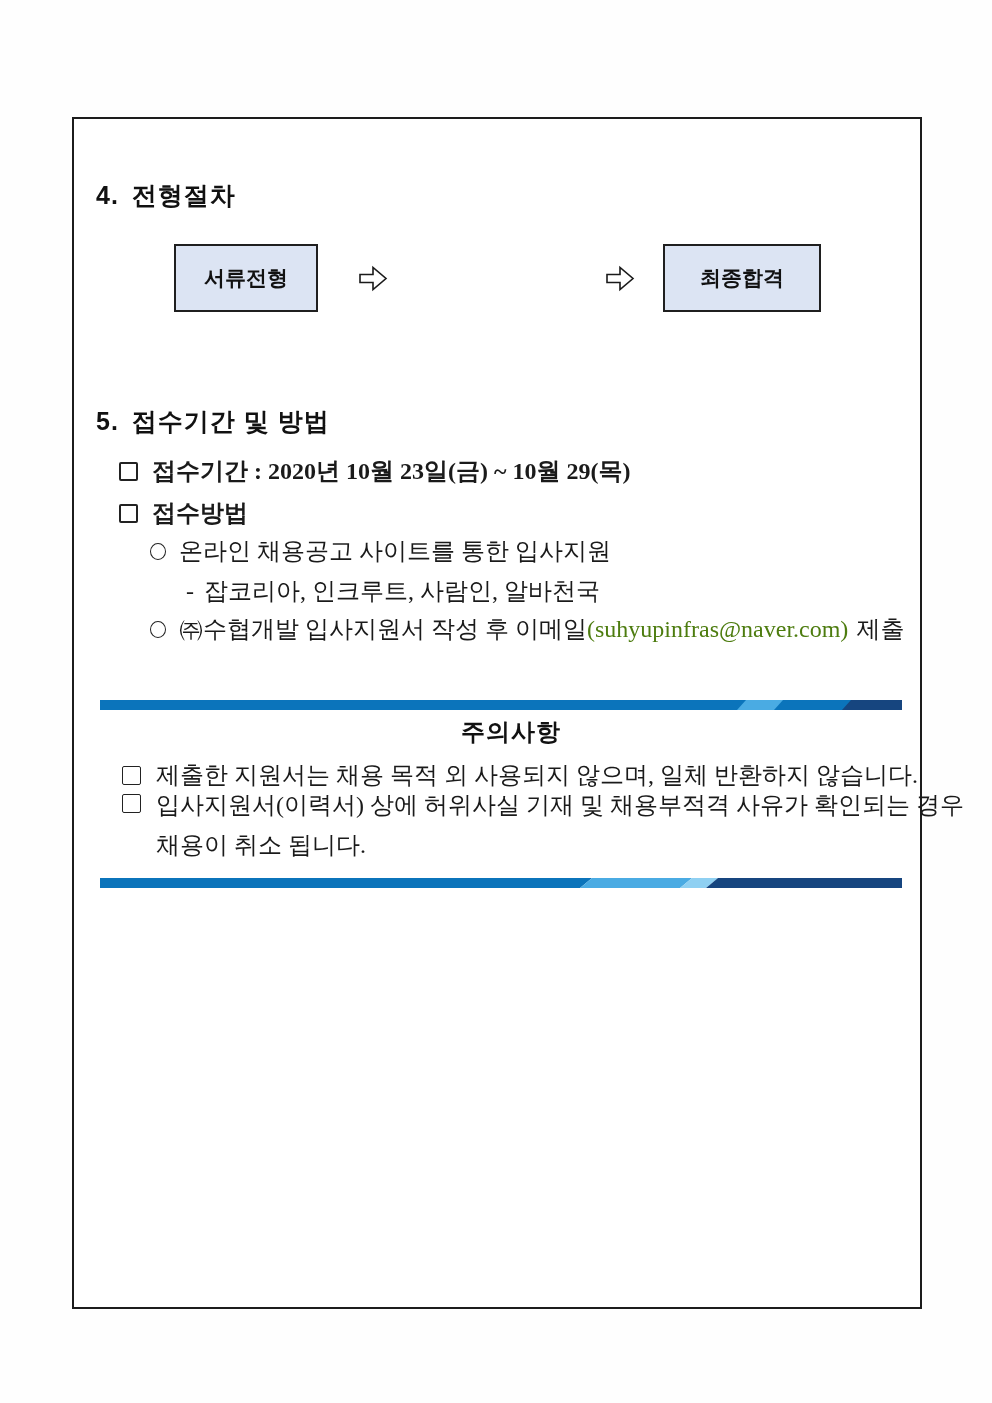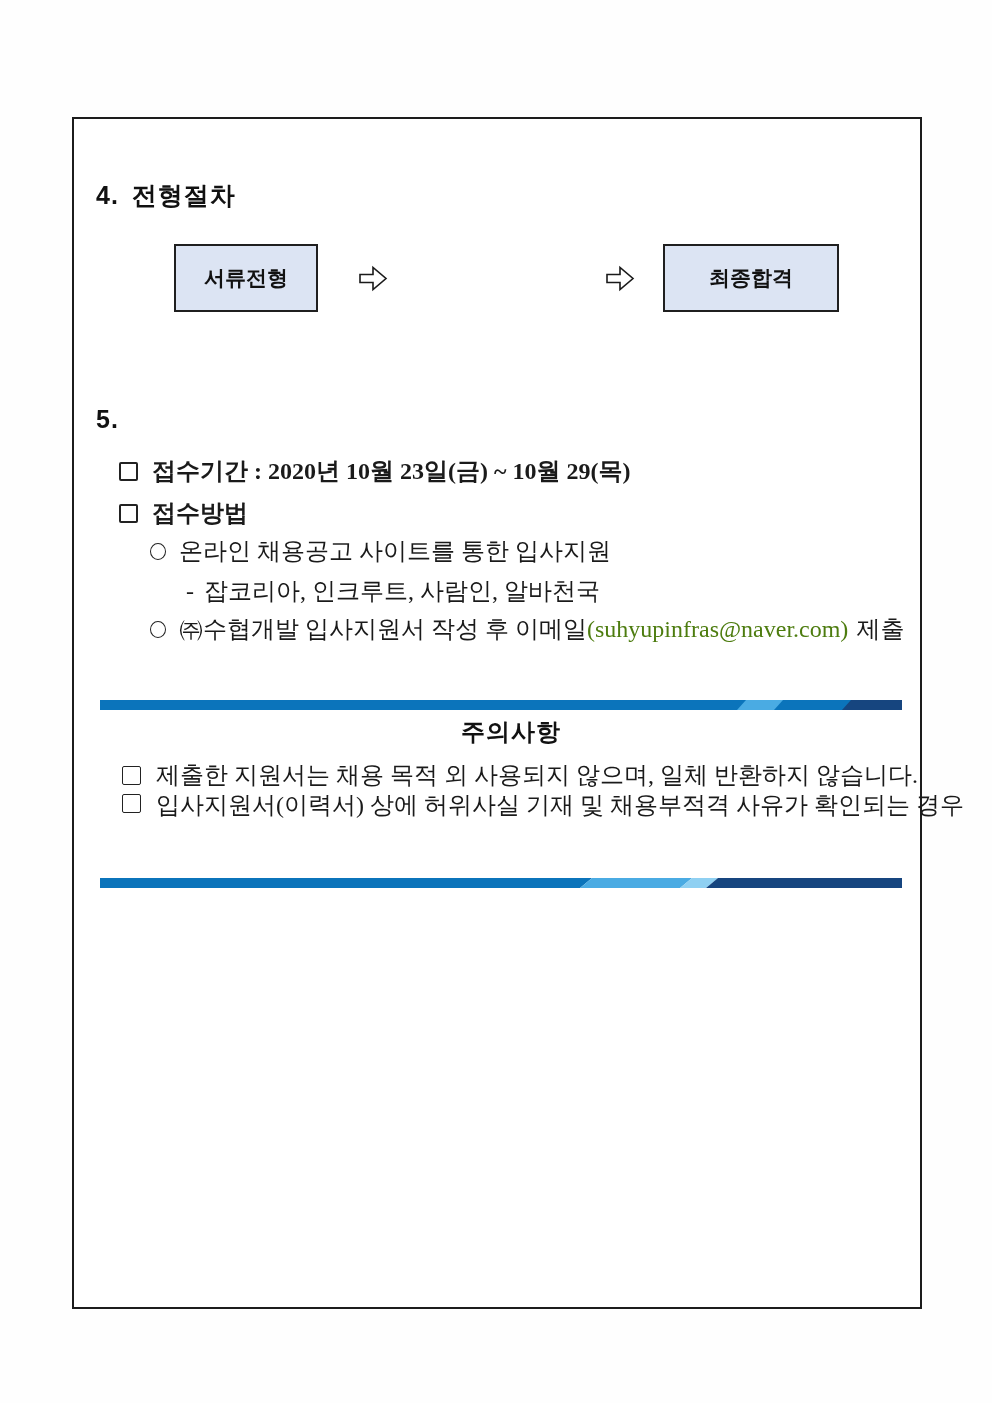--- a/index.html
+++ b/index.html
@@ -24,21 +24,21 @@
   .flow-box {
     position:absolute; top:125px; height:68px;
     background:#dce4f3; border:2px solid #1f1f1f;
     display:flex; flex-direction:column; align-items:center; justify-content:center;
     font-family:"Liberation Sans", sans-serif; font-weight:700;
     font-size:21px; line-height:1.22; text-align:center; color:#111;
   }
   .flow-box span:empty { display:none; }
   .fb1 { left:100px; width:144px; }
   .fb2 { left:342px; width:162px; }
-  .fb3 { left:589px; width:176px; }
+  .fb3 { left:589px; width:158px; }
   .flow-arrow { position:absolute; top:144px; width:32px; height:31px; }
   .fa1 { left:283px; }
   .fa2 { left:530px; }
 
   .doc-line {
     position:absolute; display:flex; align-items:center;
     font-size:24px; white-space:nowrap;
   }
   .bold-line { font-weight:700; }
   .checkbox {
@@ -97,20 +97,21 @@
     <svg class="flow-arrow fa2" viewBox="0 0 32 31">
       <path d="M3 11.5 H16 V4.5 L29 15.5 L16 26.5 V19.5 H3 Z" fill="#ffffff" stroke="#1a1a1a" stroke-width="1.6" stroke-linejoin="miter"></path>
     </svg>
     <div class="flow-box fb3">
       <span>최종합격</span>
 
     </div>
 
     <div class="section-heading h5">
       <span>5.</span>
+      <span>접수기간 및 방법</span>
     </div>
 
     <div class="doc-line bold-line l1">
       <span class="checkbox"></span>
       <span>접수기간 : 2020년 10월 23일(금) ~ 10월 29(목)</span>
     </div>
     <div class="doc-line bold-line l2">
       <span class="checkbox"></span>
       <span>접수방법</span>
     </div>
@@ -138,20 +139,21 @@
     <div class="notice-title">주의사항</div>
 
     <div class="doc-line n1">
       <span class="checkbox thin"></span>
       <span>제출한 지원서는 채용 목적 외 사용되지 않으며, 일체 반환하지 않습니다.</span>
     </div>
     <div class="doc-line n2">
       <span class="checkbox thin"></span>
       <span class="ntext">
         <span>입사지원서(이력서) 상에 허위사실 기재 및 채용부적격 사유가 확인되는 경우</span>
+        <span>채용이 취소 됩니다.</span>
       </span>
     </div>
 
     <svg class="bar bar-bottom" viewBox="0 0 802 10" preserveAspectRatio="none">
       <polygon points="0,0 492,0 480,10 0,10" fill="#0b74bb"></polygon>
       <polygon points="492,0 592,0 580,10 480,10" fill="#4aabe3"></polygon>
       <polygon points="592,0 618,0 606,10 580,10" fill="#8fd0f2"></polygon>
       <polygon points="618,0 802,0 802,10 606,10" fill="#16457f"></polygon>
     </svg>
 

